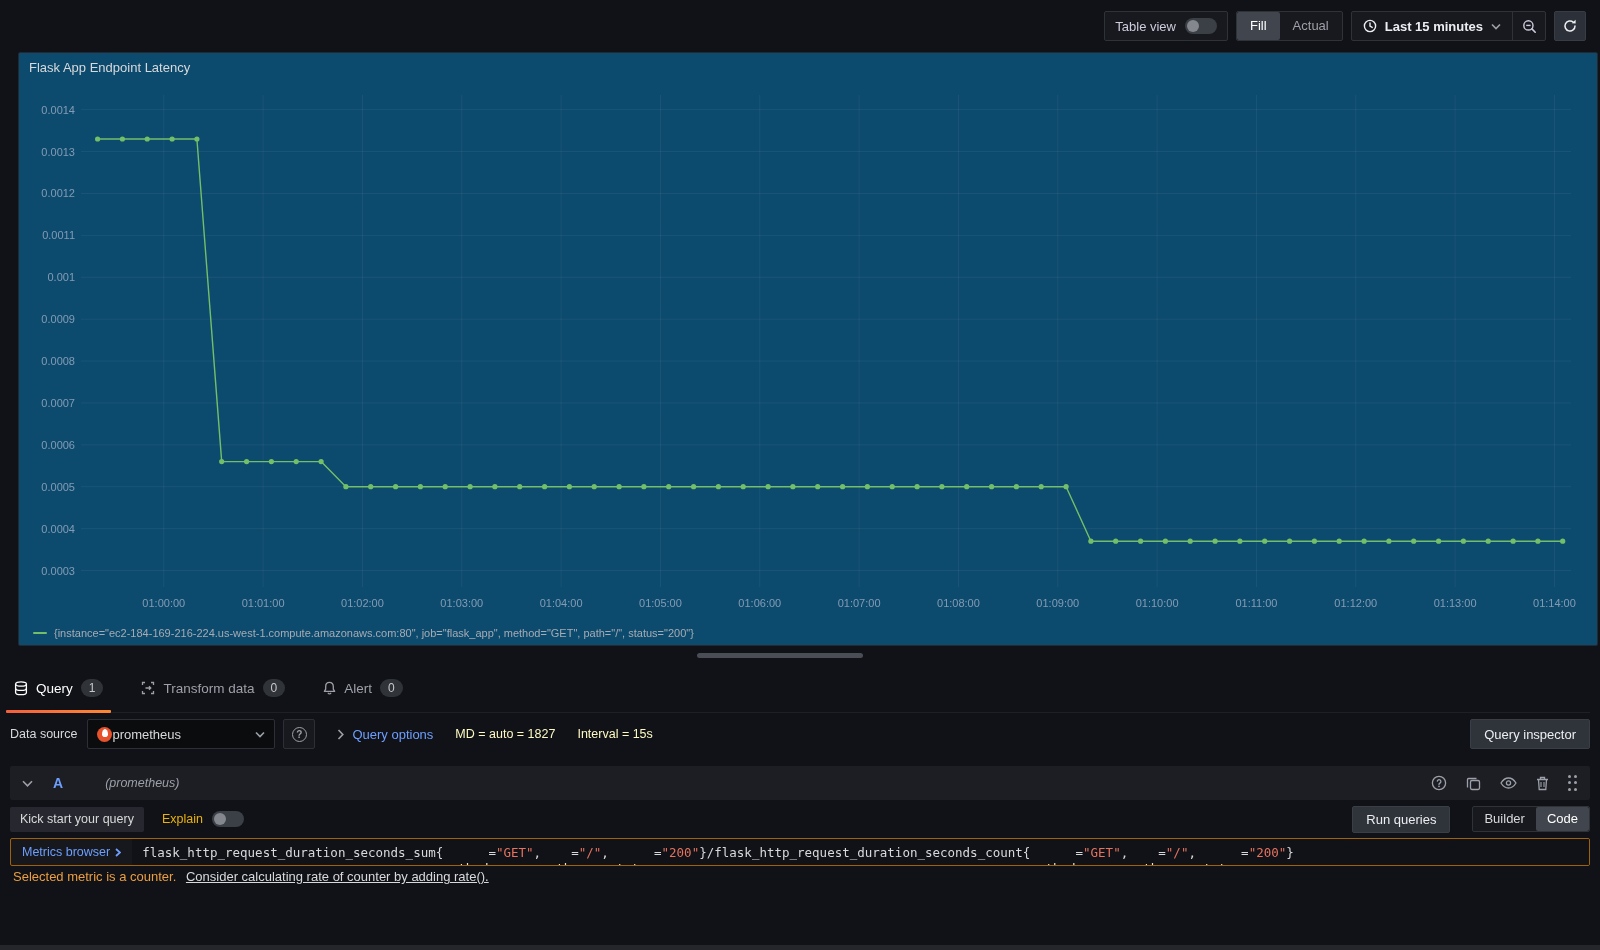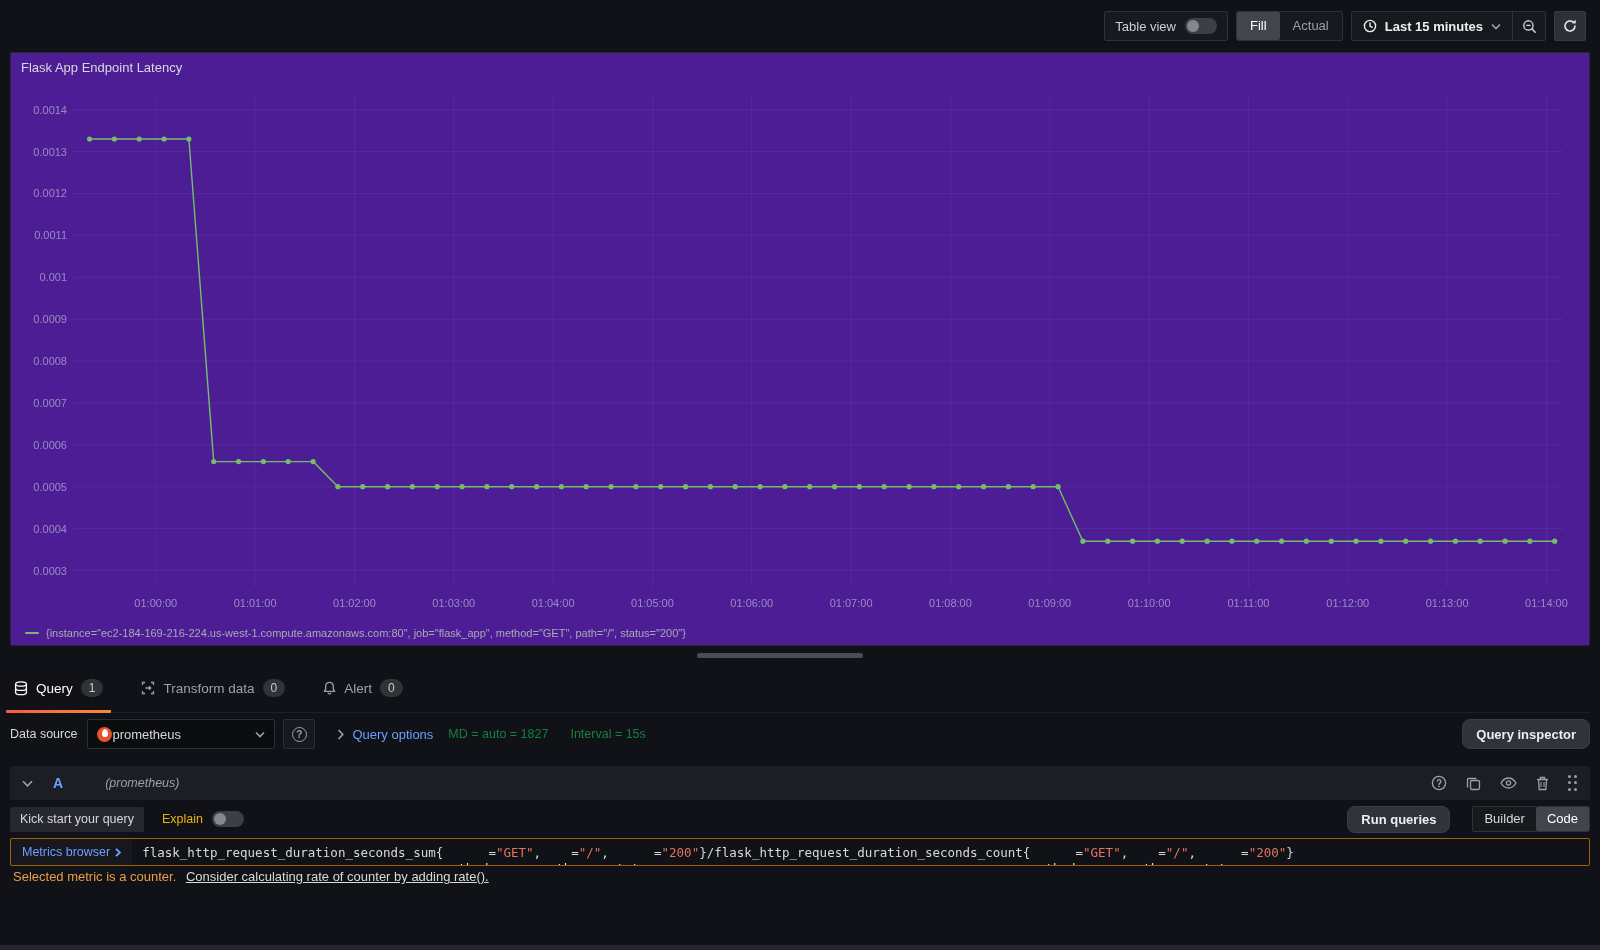--- a/index.html
+++ b/index.html
@@ -26,22 +26,22 @@
   }
   .radio-item.selected { background:#41454d; color:#ffffff; border-radius:2px; }
   .time-main { display:flex; align-items:center; gap:8px; padding:0 11px; height:28px; cursor:pointer; }
   .time-main .label { color:#eceef2; font-weight:700; font-size:13px; }
   .vdiv { width:1px; height:28px; background:#2f3237; }
   .icon-btn { width:32px; height:28px; display:flex; align-items:center; justify-content:center; cursor:pointer; }
   .refresh-btn { width:32px; height:30px; border:1px solid #383c44; background:#2c3038; border-radius:2px; }
 
   
   .panel {
-    position:absolute; left:10px; top:52px; width:1580px; height:594px;
-    background:#4c1d95; border:1px solid #25282e; border-radius:2px;
+    position:absolute; left:18px; top:52px; width:1580px; height:594px;
+    background:#0c4a6e; border:1px solid #25282e; border-radius:2px;
   }
   .panel-title { position:absolute; left:10px; top:7px; font-size:13px; font-weight:500; color:#d8d9da; }
   .chart-svg { position:absolute; left:12px; top:28px; }
   .chart-svg text { font-family:"Liberation Sans",sans-serif; font-size:11px; fill:rgba(204,204,220,0.62); }
   .legend-row { position:absolute; left:14px; bottom:6px; display:flex; align-items:center; gap:7px; }
   .legend-swatch { width:14px; height:2px; border-radius:1px; }
   .legend-label { font-size:11px; color:#a8abb2; cursor:pointer; }
 
   .resize-handle {
     position:absolute; left:697px; top:653px; width:166px; height:5px;
@@ -67,24 +67,24 @@
   .ds-picker .name { flex:1; color:#d8d9da; font-size:13px; }
   .prom-icon { width:15px; height:15px; border-radius:50%; background:#e6522c; position:relative; }
   .prom-icon::after { content:""; position:absolute; left:4.5px; top:2.5px; width:6px; height:8px; background:#fff;
     border-radius:50% 50% 50% 50% / 65% 65% 35% 35%; }
   .help-btn { width:32px; height:30px; border:1px solid #2c3036; border-radius:2px; margin-left:8px;
     display:flex; align-items:center; justify-content:center; cursor:pointer; background:#17191e; }
   .q-circle { width:15px; height:15px; border:1.4px solid #9da0a8; border-radius:50%; color:#9da0a8;
     font-size:10px; font-weight:700; display:flex; align-items:center; justify-content:center; }
   .qopts { display:flex; align-items:center; gap:8px; margin-left:22px; cursor:pointer; }
   .qopts .lbl { color:#6e9fff; font-size:13px; font-weight:500; }
-  .ds-stats { display:flex; gap:22px; margin-left:15px; color:#15803d; font-size:12.5px; }
+  .ds-stats { display:flex; gap:22px; margin-left:22px; color:#fef9c3; font-size:12.5px; }
   .btn-secondary {
-    height:30px; padding:0 13px; background:#2f333a; border:1px solid #3a3e46; border-radius:8px;
-    color:#eceef2; font-size:13px; font-weight:700; display:flex; align-items:center; cursor:pointer;
+    height:30px; padding:0 13px; background:#2f333a; border:1px solid #3a3e46; border-radius:2px;
+    color:#eceef2; font-size:13px; font-weight:400; display:flex; align-items:center; cursor:pointer;
     font-family:"Liberation Sans",sans-serif;
   }
 
   
   .query-head {
     position:absolute; left:10px; right:10px; top:766px; height:34px; background:#1c1e24; border-radius:2px;
     display:flex; align-items:center; padding:0 12px; gap:14px;
   }
   .query-ref { color:#6e9fff; font-size:14px; font-weight:700; margin-left:6px; cursor:pointer; }
   .query-ds-hint { color:#9da0a8; font-size:12.5px; font-style:italic; margin-left:28px; }

